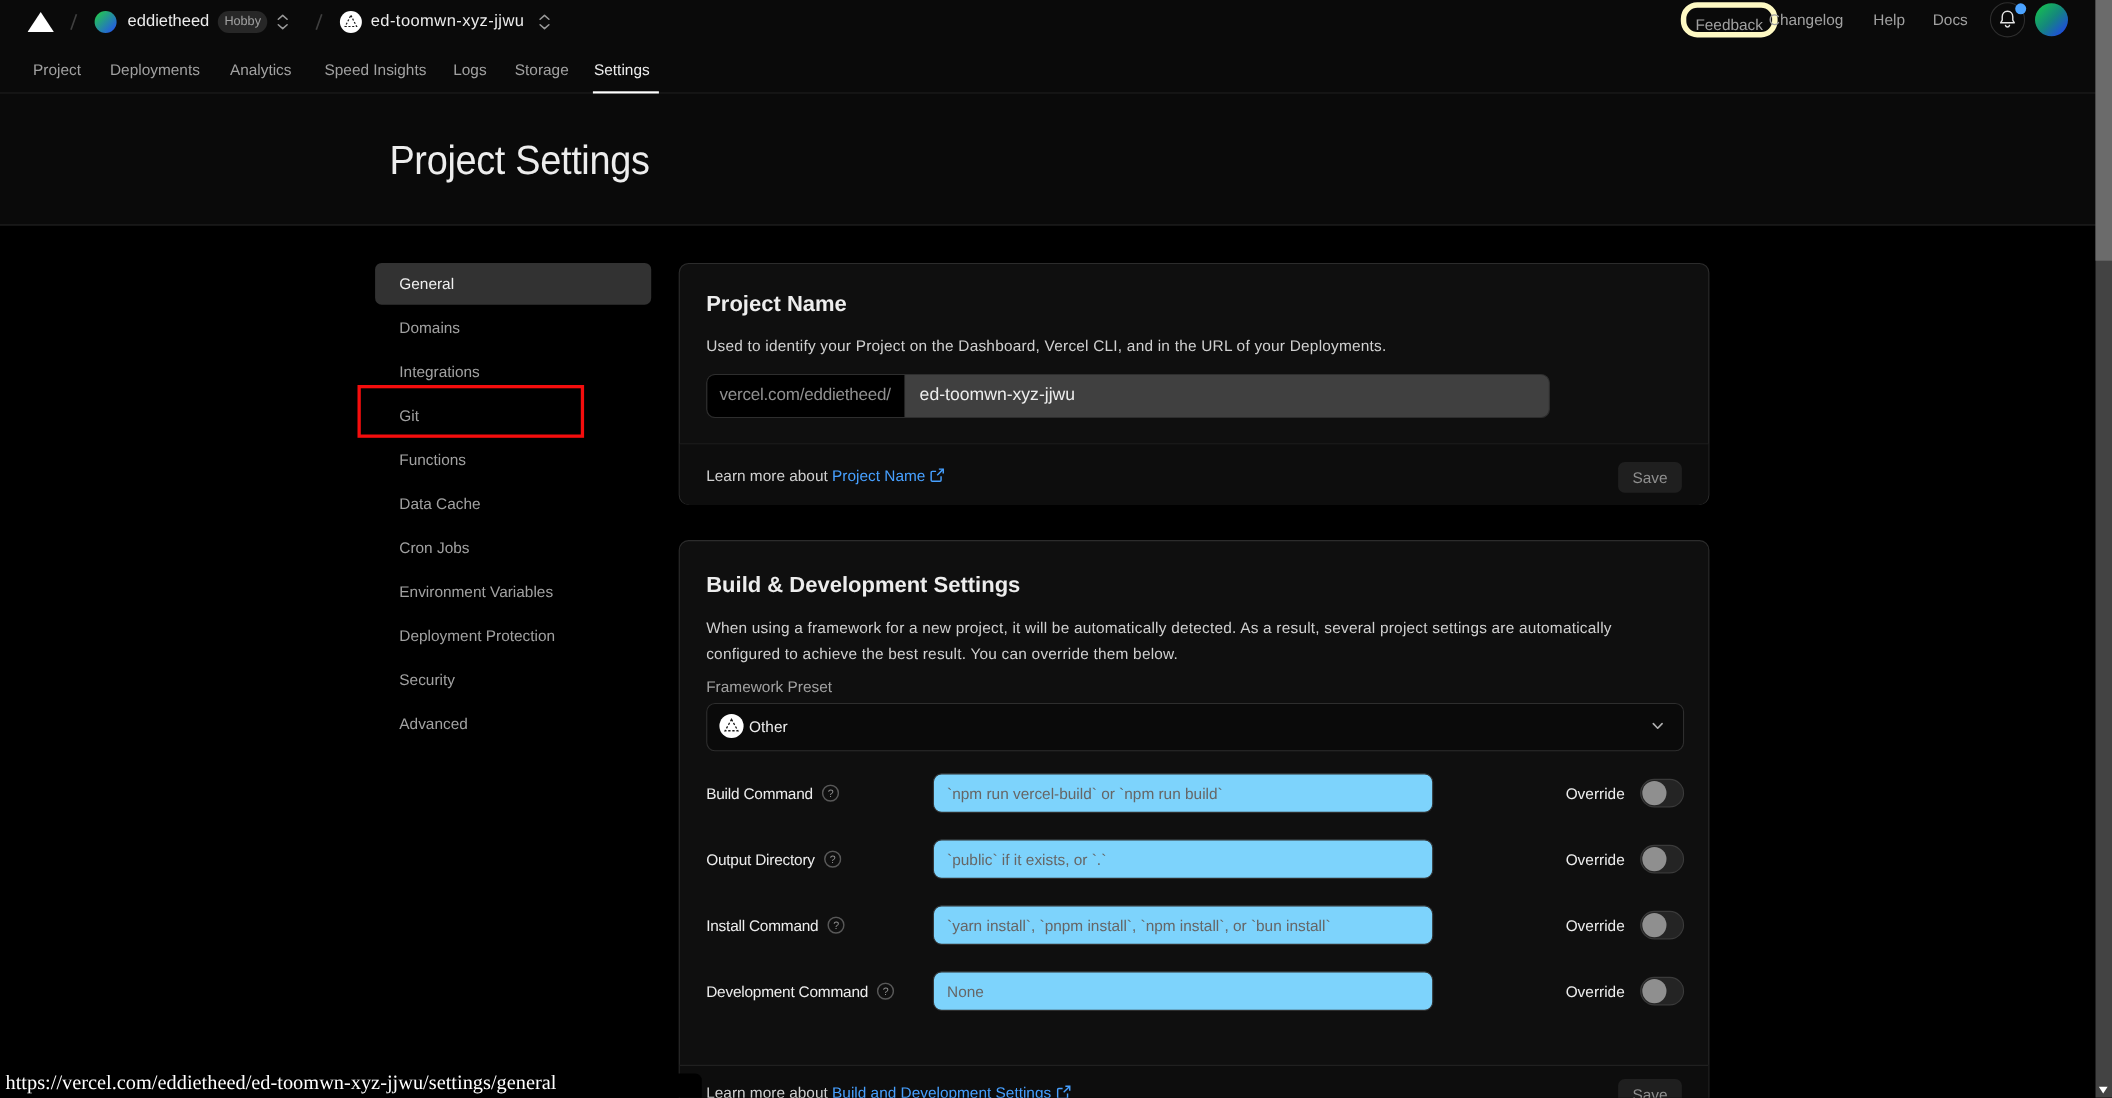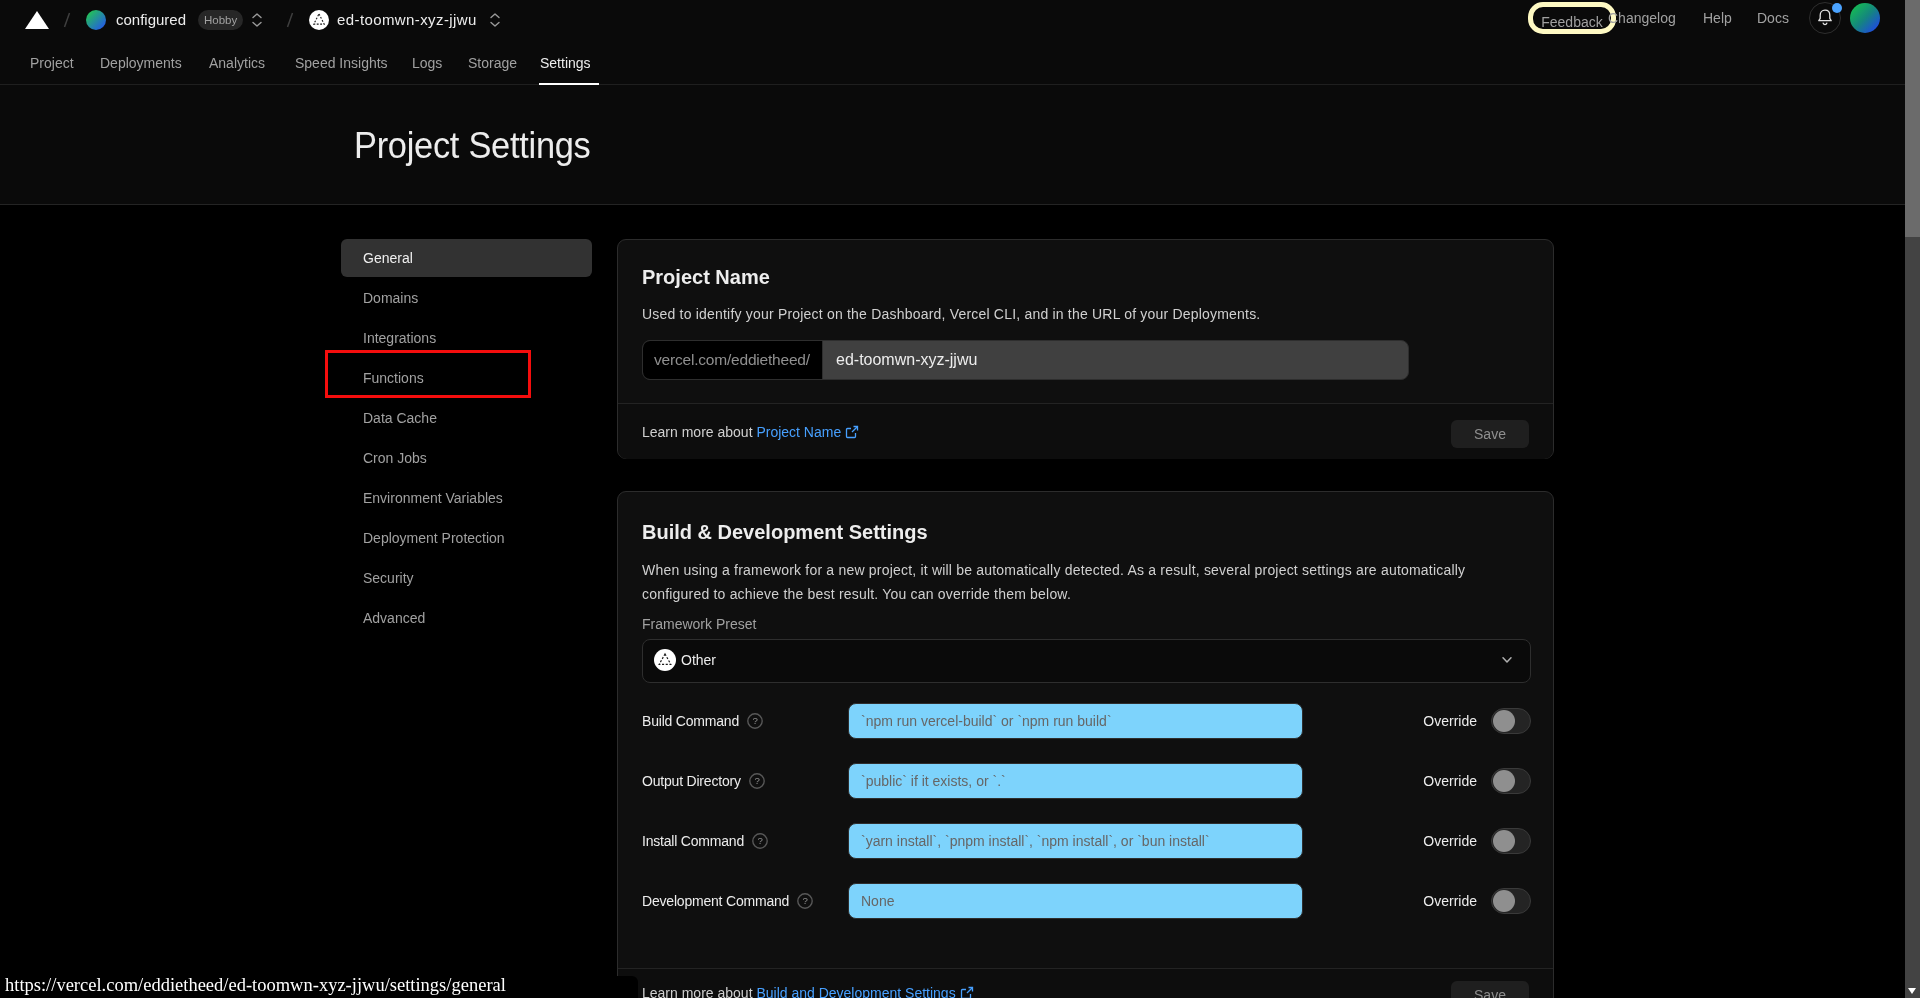--- a/index.html
+++ b/index.html
@@ -31,21 +31,21 @@
 .sitem.act { background:#323232; color:#f0f0f0; font-weight:500; }
 #redbox { position:absolute; left:325px; top:350px; width:206px; height:48px; border:3px solid #f50d0d; }
 
 
 .card { position:absolute; left:617px; width:937px; background:#0f0f0f; border:1px solid #2c2c2c; border-radius:9px;padding-left:48px; }
 .card h2 { position:absolute; left:24px; color:#ededed; font-size:20px; font-weight:600; line-height:24px; }
 .desc { position:absolute; left:24px; color:#d0d0d0; font-size:14px; line-height:24px; letter-spacing:0.2px; }
 .cfoot { position:absolute; left:0; right:0; bottom:0; background:#0d0d0d; border-top:1px solid #232323; border-radius:0 0 9px 9px; }
 .learn { position:absolute; left:24px; color:#d0d0d0; font-size:14px; line-height:24px; }
 .learn a { color:#47a0ff; text-decoration:none; }
-.savebtn { position:absolute; right:24px; width:78px; height:28px; background:#1f1f1f; border-radius:6px; color:#8f8f8f; font-size:14px; line-height:28px; text-align:center; }
+.savebtn { position:absolute; right:24px; width:58px; height:28px; background:#1f1f1f; border-radius:6px; color:#8f8f8f; font-size:14px; line-height:28px; text-align:center; }
 
 #card1 { top:239px; height:220px; }
 #inprow { position:absolute; left:24px; top:100px; width:767px; height:40px; border:1px solid #2e2e2e; border-radius:8px; background:#404040; display:flex; }
 #inpfx { width:180px; height:100%; background:#000; border-right:1px solid #2e2e2e; border-radius:7px 0 0 7px; color:#909090; font-size:15.5px; letter-spacing:-0.2px; line-height:38px; padding-left:11px; }
 #inval { color:#ededed; font-size:16px; line-height:38px; padding-left:13px; }
 #card1 .cfoot { top:163px; }
 #card1 .learn { top:180px; }
 #card1 .savebtn { top:16px; }
 
 #card2 { top:491px; height:560px; }
@@ -78,21 +78,21 @@
 
 <div id="hdr">
   <div id="navrow">
     <svg class="abs" style="left:25px;top:11px" width="24" height="18" viewBox="0 0 24 18">
         <polygon points="12,0 24,18 0,18" fill="#fff"></polygon>
       </svg>
     <svg class="slash" style="left:63px" viewBox="0 0 8 16">
         <line x1="6.5" y1="1" x2="1.5" y2="15" stroke="#3f3f3f" stroke-width="1.5"></line>
       </svg>
     <div class="tavatar" style="left:86px"></div>
-    <span class="navtxt" style="left:116px">configured</span>
+    <span class="navtxt" style="left:116px">eddietheed</span>
     <span id="hobby">Hobby</span>
     <svg class="selector" style="left:249px" viewBox="0 0 16 16">
         <path d="M4 5.5 L8 2 L12 5.5" fill="none" stroke="#9a9a9a" stroke-width="1.4" stroke-linecap="round" stroke-linejoin="round"></path>
         <path d="M4 10.5 L8 14 L12 10.5" fill="none" stroke="#9a9a9a" stroke-width="1.4" stroke-linecap="round" stroke-linejoin="round"></path>
       </svg>
     <svg class="slash" style="left:286px" viewBox="0 0 8 16">
         <line x1="6.5" y1="1" x2="1.5" y2="15" stroke="#3f3f3f" stroke-width="1.5"></line>
       </svg>
     <div class="abs" style="left:309px;top:10px;width:20px;height:20px;border-radius:50%;background:#fff">
       <svg width="20" height="20" viewBox="0 0 20 20">
@@ -125,20 +125,21 @@
   <span class="tab" style="left:468px">Storage</span>
   <span class="tab act" style="left:540px">Settings</span>
   <div id="tabline"></div>
   <div id="h1">Project Settings</div>
 </div>
 
 <div id="side">
   <div class="sitem act">General</div>
   <div class="sitem">Domains</div>
   <div class="sitem">Integrations</div>
+  <div class="sitem">Git</div>
   <div class="sitem">Functions</div>
   <div class="sitem">Data Cache</div>
   <div class="sitem">Cron Jobs</div>
   <div class="sitem">Environment Variables</div>
   <div class="sitem">Deployment Protection</div>
   <div class="sitem">Security</div>
   <div class="sitem">Advanced</div>
 </div>
 <div id="redbox"></div>
 

